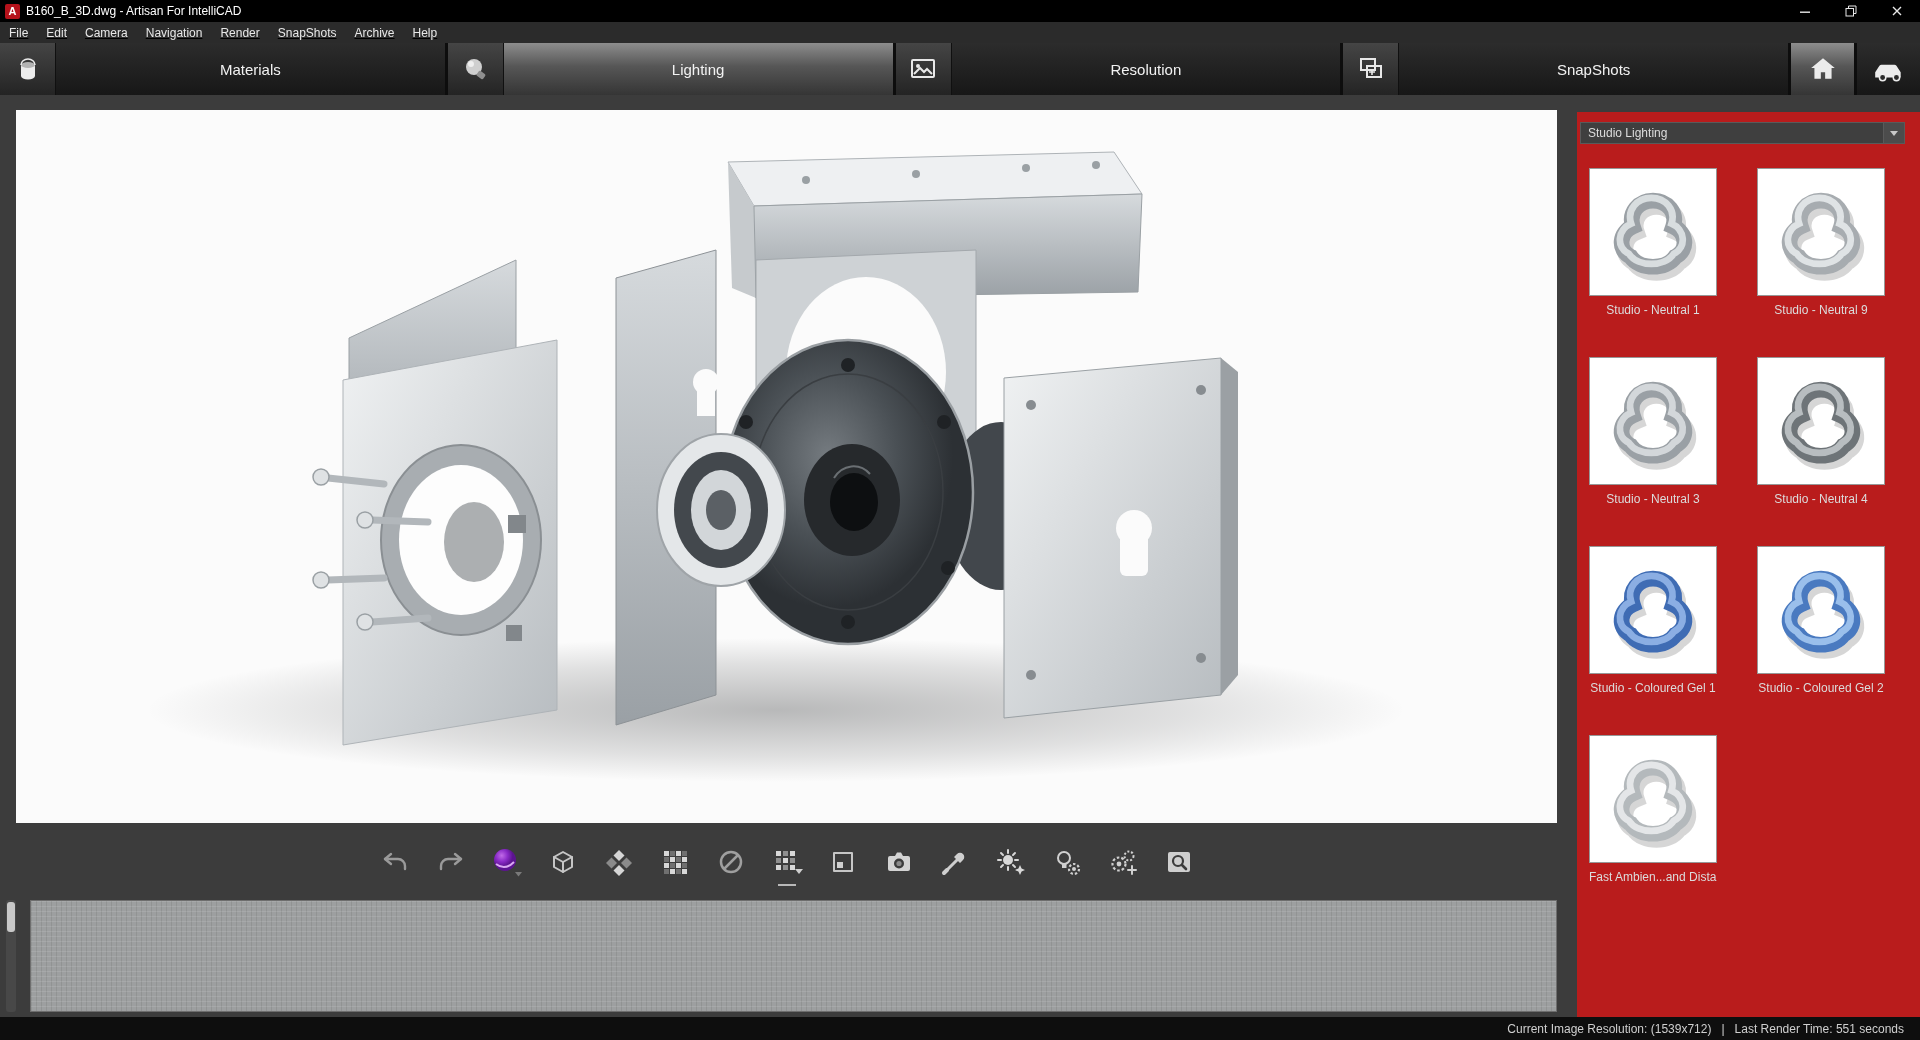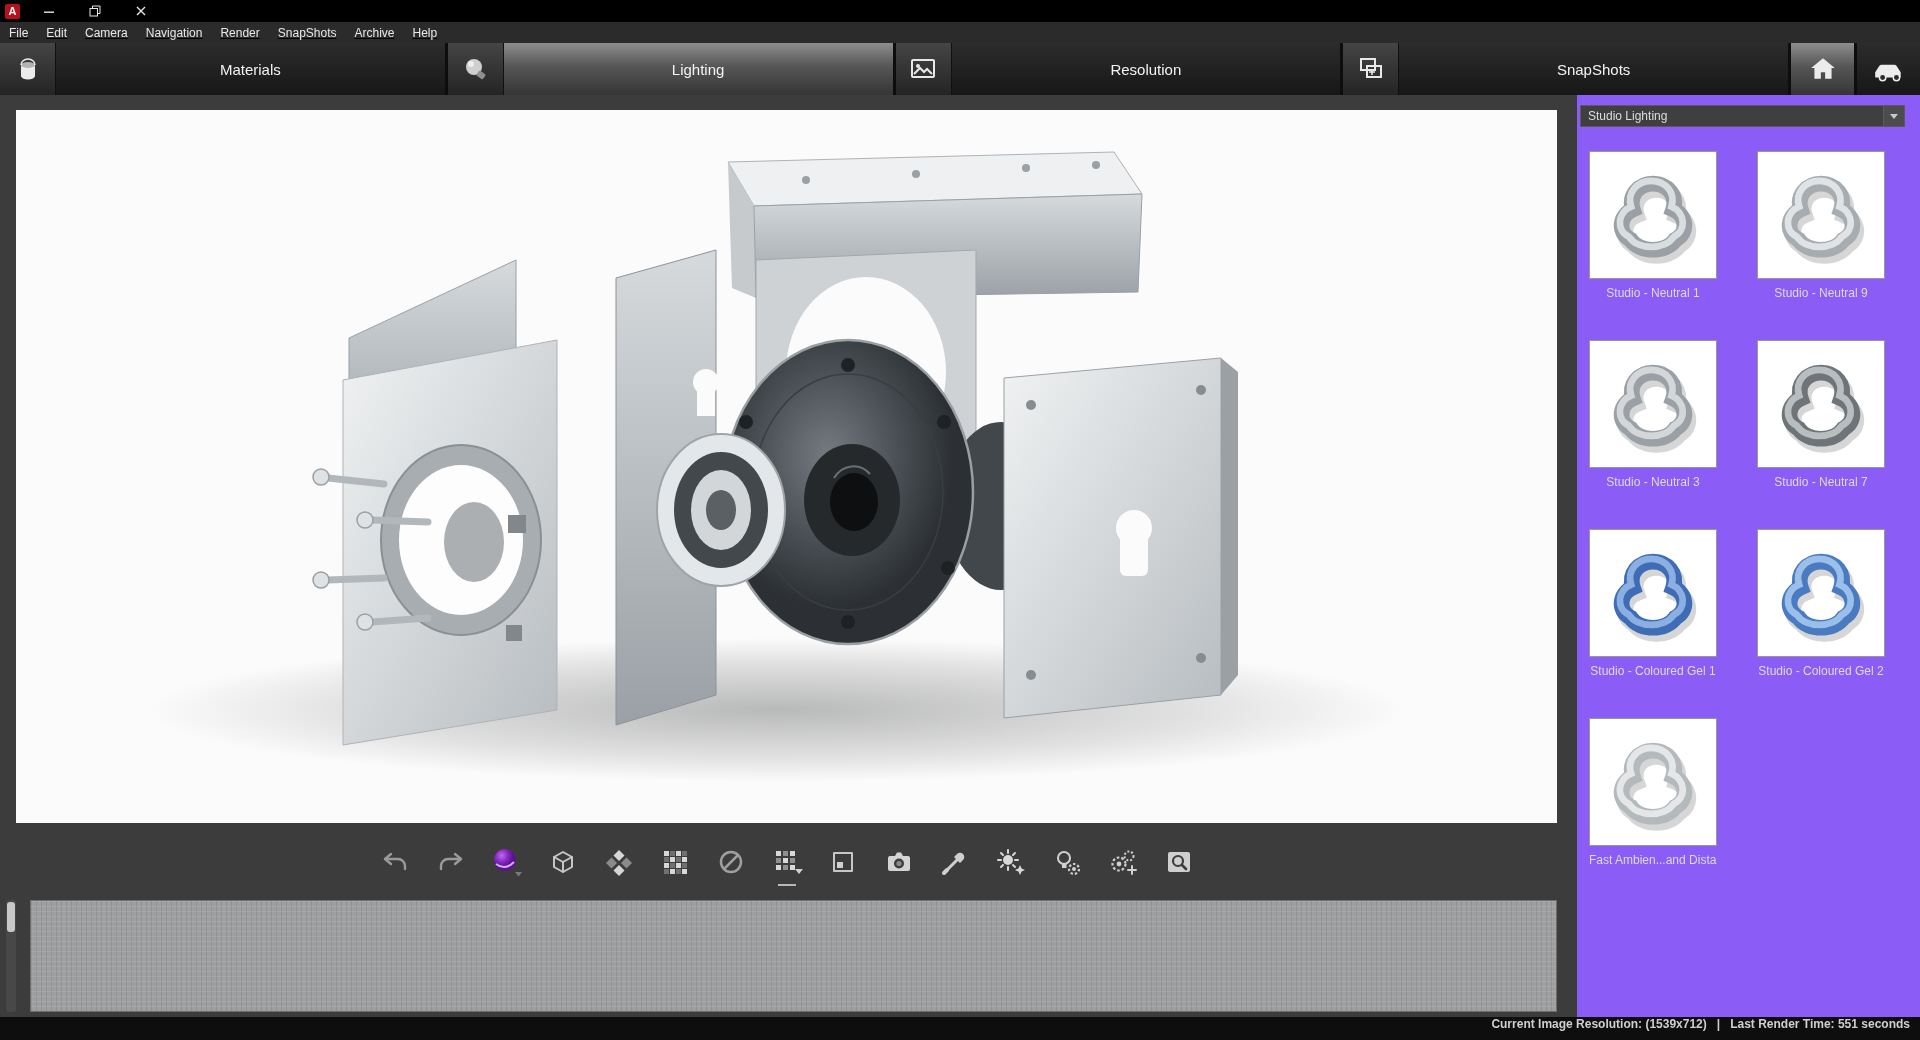--- a/index.html
+++ b/index.html
@@ -55,21 +55,21 @@
   .vtrack { position:absolute; left:6px; top:805px; width:10px; height:112px; background:#484848; border-radius:3px; }
   .vhandle { position:absolute; left:1px; top:2px; width:8px; height:30px; background:#c8c8c8; border-radius:3px; }
   .bottom-panel { position:absolute; left:30px; top:805px; width:1527px; height:112px;
     background-color:#9d9fa0; border:1px solid #6e6e6e;
     background-image:
       linear-gradient(rgba(255,255,255,.10) 1px, transparent 1px),
       linear-gradient(90deg, rgba(0,0,0,.08) 1px, transparent 1px);
     background-size:5px 5px; }
 
   
-  .sidebar { position:absolute; top:95px; left:1577px; width:343px; height:922px; background:#8b5cf6; }
+  .sidebar { position:absolute; top:112px; left:1577px; width:343px; height:922px; background:#b91c1c; }
   .dropdown { position:absolute; top:10px; left:3px; width:325px; height:22px;
     background:#3f3f3f; border:1px solid #5a5a5a; display:flex; align-items:center;
     color:#ddd; font-size:12px; padding-left:7px; cursor:pointer; }
   .dd-btn { margin-left:auto; width:21px; height:20px; background:#4c4c4c; border-left:1px solid #5a5a5a;
     display:flex; align-items:center; justify-content:center; }
   .dd-arrow { width:0; height:0; border-left:4px solid transparent; border-right:4px solid transparent; border-top:5px solid #c9c9c9; }
 
   .thumb-grid { position:absolute; top:56px; left:12px; width:320px;
     display:grid; grid-template-columns:128px 128px; column-gap:15px; row-gap:12px;gap:40px; }
   .thumb-cell { display:flex; flex-direction:column; align-items:center; cursor:pointer; }
@@ -77,34 +77,35 @@
     display:flex; align-items:center; justify-content:center; }
   .knot { width:112px; height:112px; }
   .k-sh  { stroke:rgba(0,0,0,0.16); stroke-width:15; fill:none; transform:translate(3px,5px); }
   .k-base{ stroke:var(--c1); stroke-width:14; fill:none; }
   .k-hi  { stroke:var(--c2); stroke-width:6; fill:none; opacity:.9; transform:translate(-1.5px,-2.5px); }
   .thumb-label { margin-top:7px; color:#dcdcdc; font-size:12px; text-align:center; width:128px;
     white-space:nowrap; overflow:hidden; }
 
   
   .statusbar { position:absolute; top:1017px; left:0; width:1920px; height:23px; background:#0e0e0e;
-    display:flex; align-items:flex-start; justify-content:flex-end; gap:10px; padding-right:10px;
-    color:#cfcfcf; font-size:12px;font-weight:bold; }
+    display:flex; align-items:center; justify-content:flex-end; gap:10px; padding-right:16px;
+    color:#cfcfcf; font-size:12px; }
 </style>
 </head>
 <body>
 
 <svg width="0" height="0" style="position:absolute" aria-hidden="true">
   <defs>
     <path id="knotPath" d="M50 22 C63 22 72 33 68 45 C80 50 82 66 70 72 C62 84 38 84 30 72 C18 66 20 50 32 45 C28 33 37 22 50 22 Z"></path>
   </defs>
 </svg>
 
 <div class="titlebar">
   <div class="app-icon">A</div>
+  <div class="win-title">B160_B_3D.dwg - Artisan For IntelliCAD</div>
   <div class="win-controls">
     <button class="win-btn">
       <svg width="12" height="12">
           <rect x="1" y="6.5" width="10" height="1.4" fill="#e8e8e8"></rect>
         </svg>
     </button>
     <button class="win-btn">
       <svg width="12" height="12" viewBox="0 0 12 12">
         <rect x="1" y="3.5" width="7.5" height="7.5" fill="none" stroke="#e8e8e8"></rect>
         <path d="M3.5 3.5 V1 h7.5 v7.5 h-2.5" fill="none" stroke="#e8e8e8"></path>
@@ -509,21 +510,21 @@
     </div>
 
     <div class="thumb-cell">
       <div class="thumb-box" style="--c1: #6e7478; --c2: #c0c5c8;">
         <svg class="knot" viewBox="0 0 100 100">
           <use href="#knotPath" class="k-sh"></use>
             <use href="#knotPath" class="k-base"></use>
             <use href="#knotPath" class="k-hi"></use>
         </svg>
       </div>
-      <div class="thumb-label">Studio - Neutral 7</div>
+      <div class="thumb-label">Studio - Neutral 4</div>
     </div>
 
     <div class="thumb-cell">
       <div class="thumb-box" style="--c1: #3f6cb4; --c2: #93b6e8;">
         <svg class="knot" viewBox="0 0 100 100">
           <use href="#knotPath" class="k-sh"></use>
             <use href="#knotPath" class="k-base"></use>
             <use href="#knotPath" class="k-hi"></use>
         </svg>
       </div>

